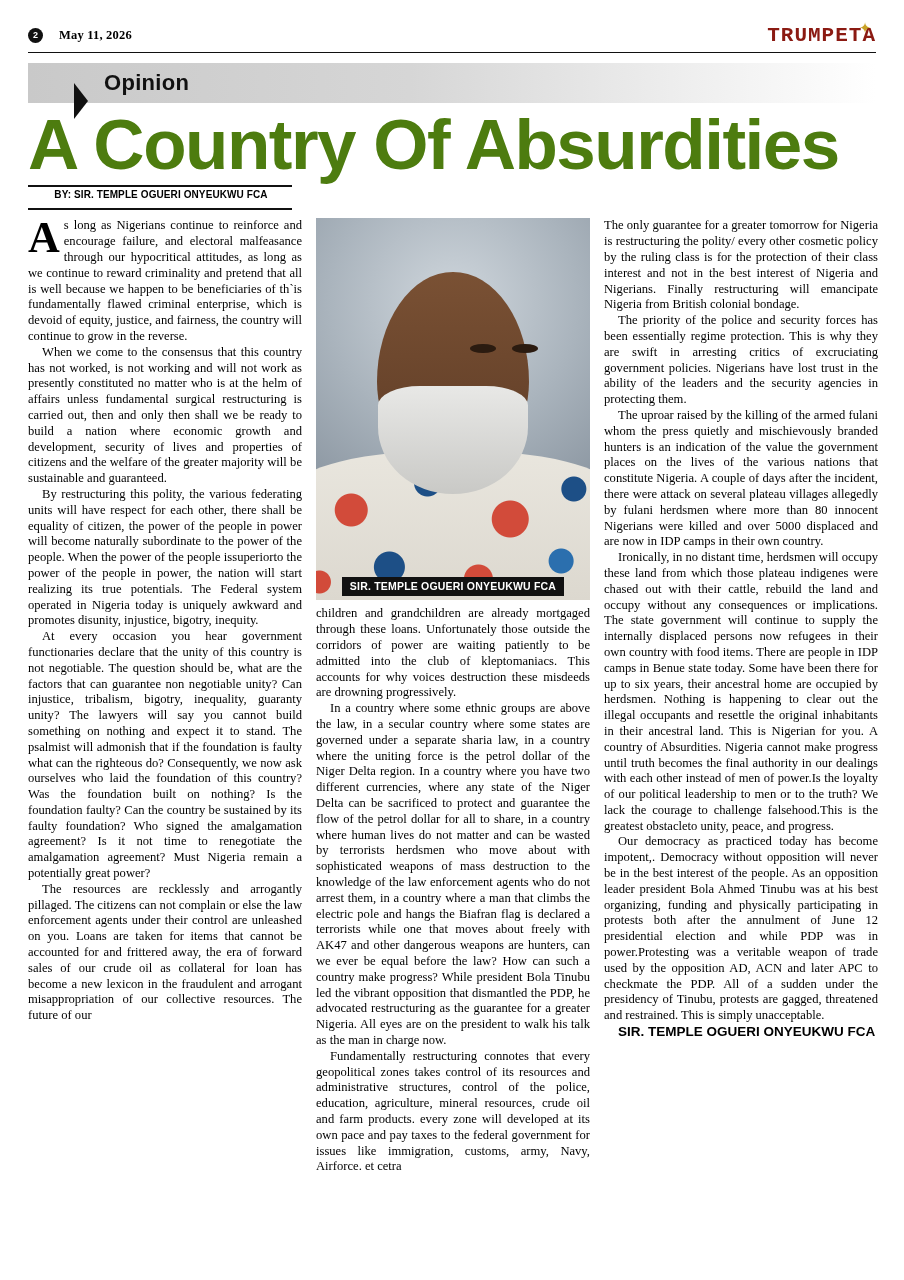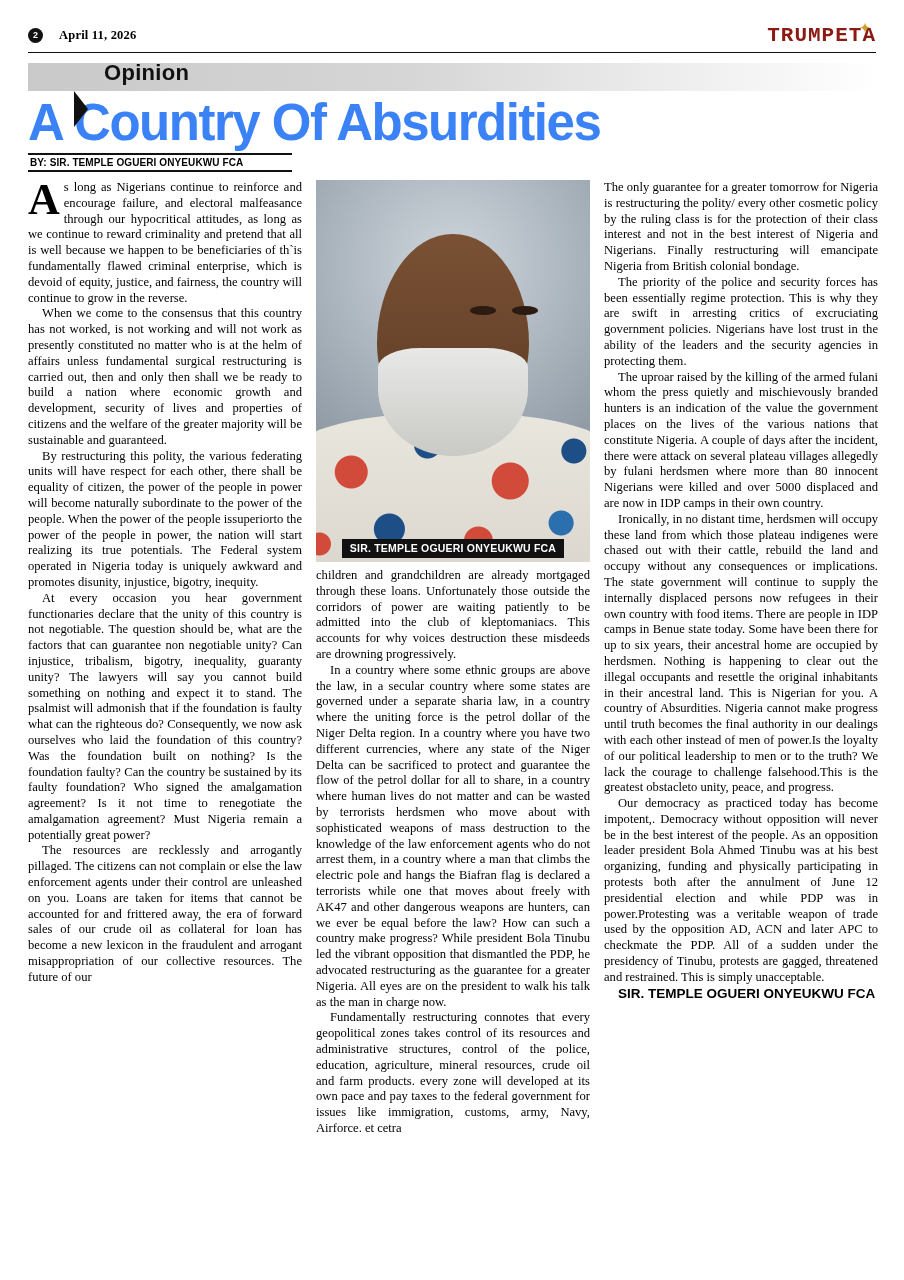--- a/index.html
+++ b/index.html
@@ -68,23 +68,23 @@
     right: 4px;
     top: -6px;
     color: #c9a227;
     font-size: 20px;
     line-height: 1;
   }
 
   
   .opinion-band {
     margin-top: 10px;
-    height: 28px;
-    display: flex;
-    align-items: flex-end;
+    height: 40px;
+    display: flex;
+    align-items: center;
     background: linear-gradient(to right, #c9c9c9 0%, #d6d6d6 45%, #ffffff 100%);
   }
   .opinion-flag {
     width: 46px;
     background: #111;
     position: relative;
     flex: 0 0 auto;
   }
   .opinion-flag:after {
     content: "";
@@ -102,33 +102,34 @@
     line-height: 36px;
     margin-left: 30px;
     letter-spacing: .3px;
     color: #111;
   }
 
   
   .headline {
     font-family: "Liberation Sans", sans-serif;
     font-weight: bold;
-    font-size: 51px;
+    font-size: 71px;
     line-height: 1.02;
     letter-spacing: -1.5px;
     margin: 6px 0 4px 0;
-    color: #3b82f6;
+    color: #4d7c0f;
     white-space: nowrap;
   }
   .byline-bar {
     border-top: 2px solid #111;
     border-bottom: 2px solid #111;
     width: 262px;
-    padding: 2px 0 2px 2px;
+    padding: 2px 0 8px 2px;
     margin-bottom: 8px;
+    text-align: center;
   }
   .byline {
     font-family: "Liberation Sans", sans-serif;
     font-weight: bold;
     font-size: 10px;
     letter-spacing: .1px;
   }
 
   
   .columns {
@@ -261,21 +262,21 @@
     text-indent: 0;
   }
 </style>
 </head>
 <body>
 
 <div class="page">
 
   <div class="masthead">
     <div class="page-num-circle">2</div>
-    <div class="masthead-date">April 11, 2026</div>
+    <div class="masthead-date">May 11, 2026</div>
     <div class="masthead-spacer"></div>
     <div class="brand">
       <span>TRUMPETA</span>
       <span class="brand-mark">✦</span>
     </div>
   </div>
 
   <div class="opinion-band">
     <div class="opinion-flag"></div>
     <div class="opinion-label">Opinion</div>

